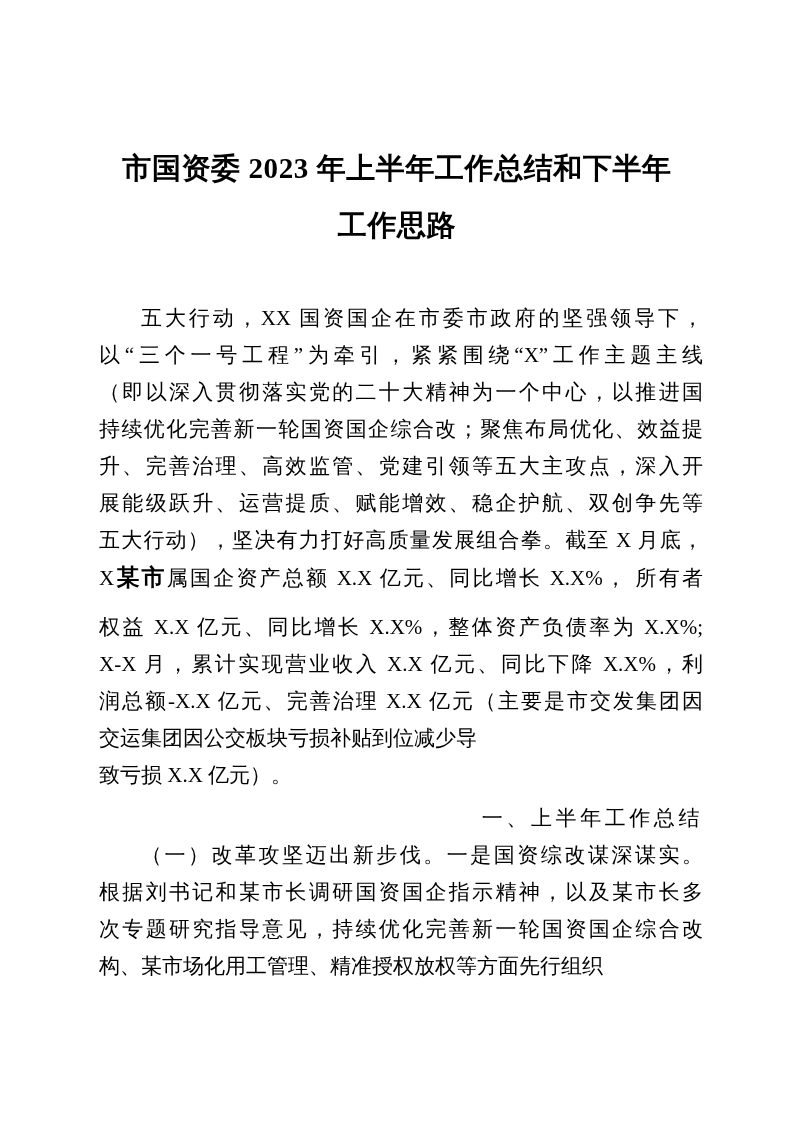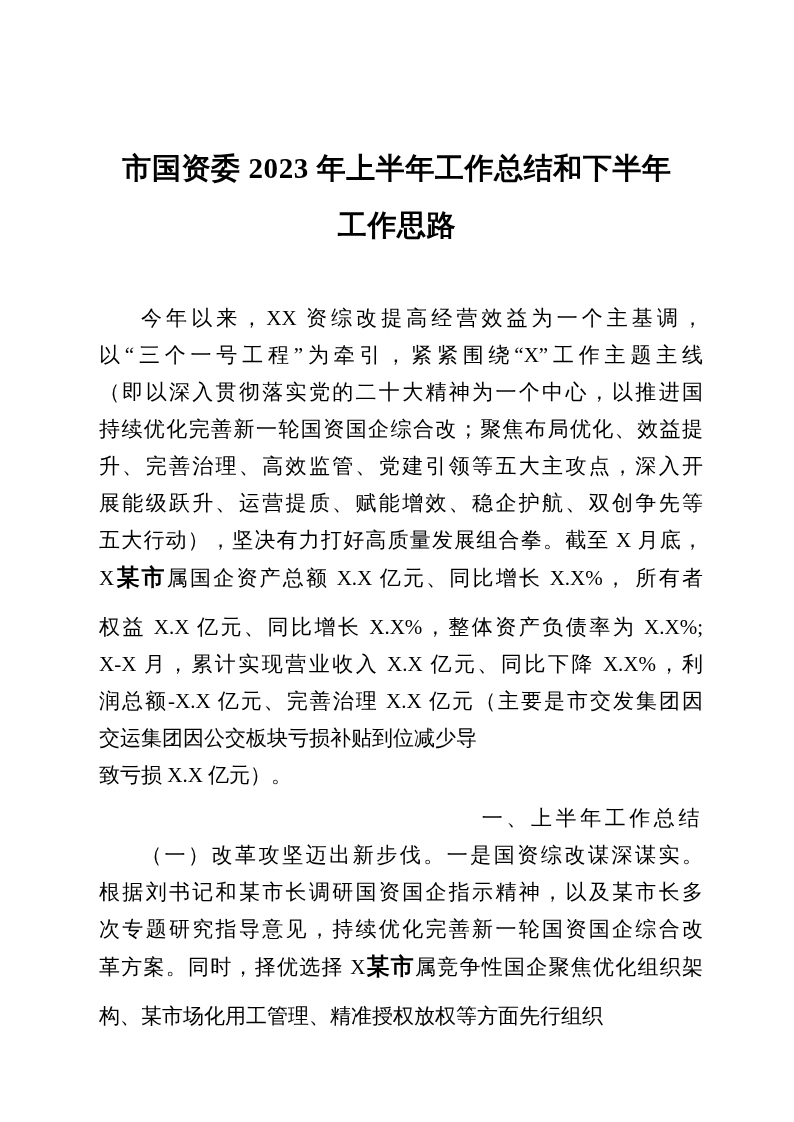--- a/index.html
+++ b/index.html
@@ -65,33 +65,32 @@
 </style>
 </head>
 <body>
 
 <div class="page">
   <div class="doc-title">
     <div class="title-line">市国资委 2023 年上半年工作总结和下半年</div>
     <div class="title-line">工作思路</div>
   </div>
   <div class="doc-body">
-      <div class="line justify indent"><span class="seg">今年以来，XX 资综改提高经营效益为一个主基调，</span></div>
+      <div class="line justify indent"><span class="seg">五大行动，XX 国资国企在市委市政府的坚强领导下，</span></div>
       <div class="line justify"><span class="seg">以“三个一号工程”为牵引，紧紧围绕“X”工作主题主线</span></div>
       <div class="line justify"><span class="seg">（即以深入贯彻落实党的二十大精神为一个中心，以推进国</span></div>
       <div class="line justify"><span class="seg">持续优化完善新一轮国资国企综合改；聚焦布局优化、效益提</span></div>
       <div class="line justify"><span class="seg">升、完善治理、高效监管、党建引领等五大主攻点，深入开</span></div>
       <div class="line justify"><span class="seg">展能级跃升、运营提质、赋能增效、稳企护航、双创争先等</span></div>
       <div class="line justify"><span class="seg">五大行动），坚决有力打好高质量发展组合拳。截至 X 月底，</span></div>
       <div class="line justify extra-gap"><span class="seg">X</span><span class="seg-bold">某市</span><span class="seg">属国企资产总额 X.X 亿元、同比增长 X.X%， 所有者</span></div>
       <div class="line justify"><span class="seg">权益 X.X 亿元、同比增长 X.X%，整体资产负债率为 X.X%;</span></div>
       <div class="line justify"><span class="seg">X-X 月，累计实现营业收入 X.X 亿元、同比下降 X.X%，利</span></div>
       <div class="line justify"><span class="seg">润总额-X.X 亿元、完善治理 X.X 亿元（主要是市交发集团因</span></div>
       <div class="line"><span class="seg">交运集团因公交板块亏损补贴到位减少导</span></div>
       <div class="line"><span class="seg">致亏损 X.X 亿元）。</span></div>
       <div class="line indent spaced heading"><span class="seg">一、上半年工作总结</span></div>
       <div class="line justify indent"><span class="seg">（一）改革攻坚迈出新步伐。一是国资综改谋深谋实。</span></div>
       <div class="line justify"><span class="seg">根据刘书记和某市长调研国资国企指示精神，以及某市长多</span></div>
       <div class="line justify"><span class="seg">次专题研究指导意见，持续优化完善新一轮国资国企综合改</span></div>
-      <div class="line justify extra-gap"><span class="seg">革方案。同时，择优选择 X</span><span class="seg-bold">某市</span><span class="seg">属竞争性国企聚焦优化组织架</span></div>
       <div class="line"><span class="seg">构、某市场化用工管理、精准授权放权等方面先行组织</span></div>
     </div>
 </div>
 
 </body></html>

